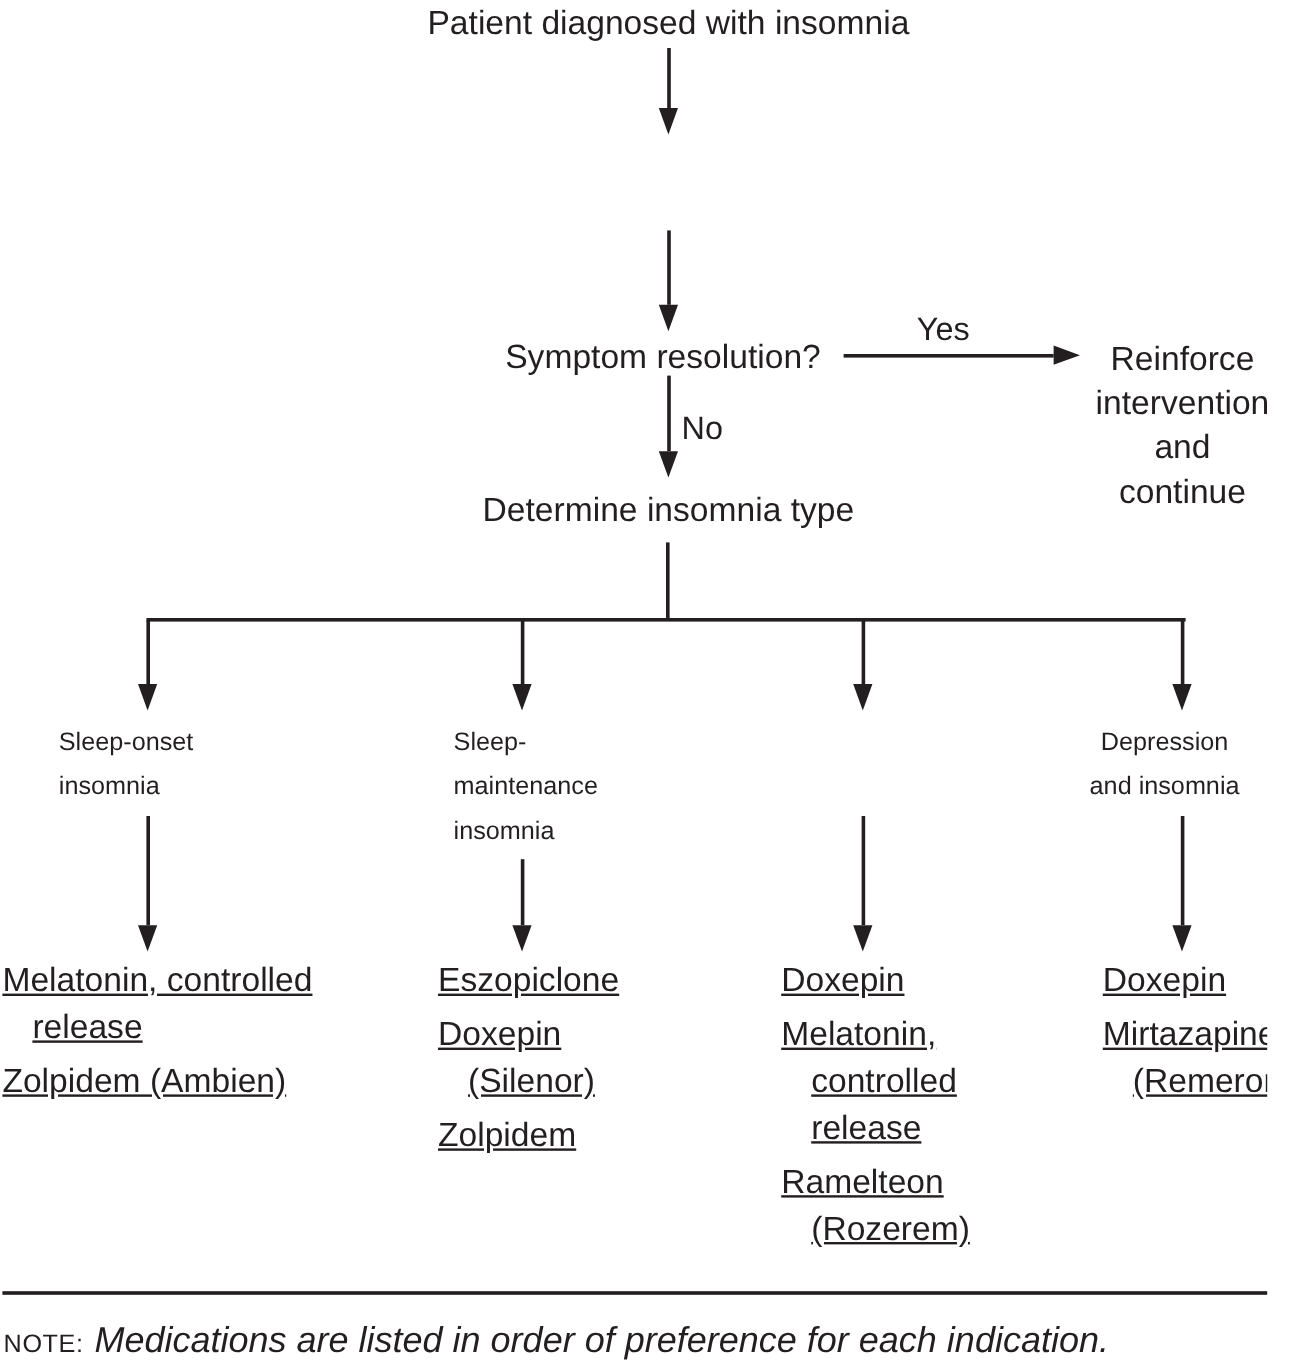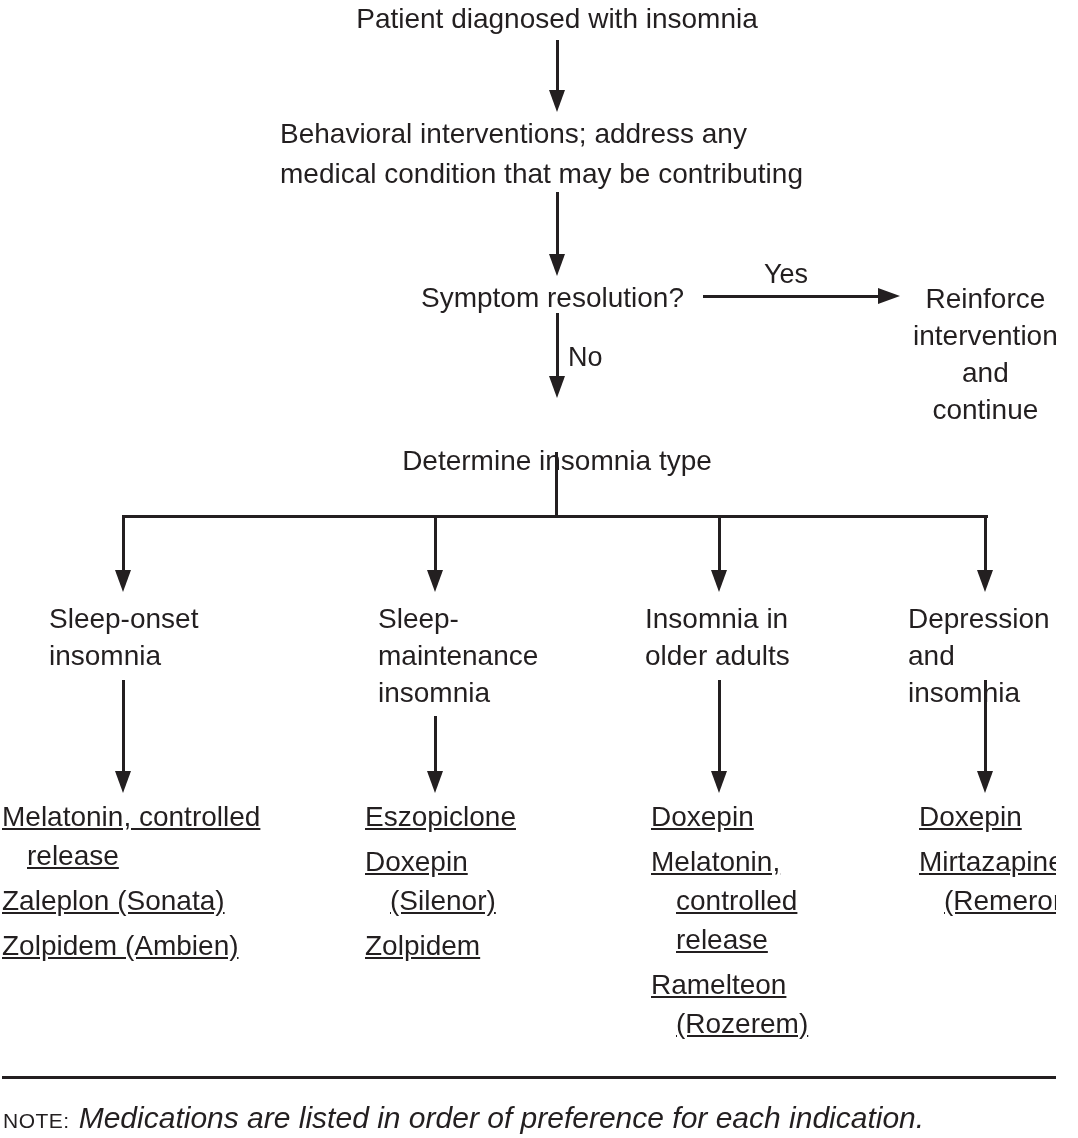--- a/index.html
+++ b/index.html
@@ -23,21 +23,21 @@
     line-height: 38px;
     white-space: pre-line;
     color: var(--ink);
   }
   .center { left: 36px; width: 1042px; text-align: center; }
 
   .start { top: 0px; }
   .behavioral { left: 280px; top: 114px; line-height: 40px; }
   .decision { left: 421px; top: 279px; }
   .outcome { left: 913px; top: 280px; line-height: 37px; text-align: center; }
-  .determine { top: 406px; margin-top: 36px; }
+  .determine { top: 406px; }
 
   .edge-label { position: absolute; font-size: 27px; line-height: 30px; text-align: center; }
   .yes-label { left: 764px; top: 259px; }
   .no-label  { left: 568px; top: 342px; }
 
   
   .varrow {
     position: absolute;
     width: 16px;
     display: flex;
@@ -75,28 +75,28 @@
   .stem { position: absolute; left: 555px; top: 452px; width: 3px; height: 65px; background: var(--ink); }
   .hbar { position: absolute; left: 122px; top: 515px; width: 866px; height: 3px; background: var(--ink); }
   .c0 { left: 115px; top: 517px; height: 75px; }
   .c1 { left: 427px; top: 517px; height: 75px; }
   .c2 { left: 711px; top: 517px; height: 75px; }
   .c3 { left: 977px; top: 517px; height: 75px; }
 
   .branch-label {
     position: absolute;
     top: 600px;
-    font-size: 28px;
+    font-size: 21px;
     line-height: 37px;
     white-space: pre-line;
   }
   .b0 { left: 49px; }
   .b1 { left: 378px; }
   .b2 { left: 645px; }
-  .b3 { left: 908px; }
+  .b3 { left: 908px; text-align: center; }
 
   .d0 { left: 115px; top: 680px; height: 113px; }
   .d1 { left: 427px; top: 716px; height: 77px;  }
   .d2 { left: 711px; top: 680px; height: 113px; }
   .d3 { left: 977px; top: 680px; height: 113px; }
 
   .med-list { position: absolute; top: 797px; font-size: 28px; text-decoration: underline; }
   .m0 { left: 2px; }
   .m1 { left: 365px; }
   .m2 { left: 651px; }
@@ -128,22 +128,20 @@
 
 <div class="canvas">
 
   <div class="node center start">Patient diagnosed with insomnia</div>
 
   <div class="varrow a1">
     <div class="shaft"></div>
     <div class="head"></div>
   </div>
 
-  <div class="node behavioral">Behavioral interventions; address any
-medical condition that may be contributing</div>
 
   <div class="varrow a2">
     <div class="shaft"></div>
     <div class="head"></div>
   </div>
 
   <div class="node decision">Symptom resolution?</div>
 
   <div class="edge-label yes-label">Yes</div>
 
@@ -183,22 +181,20 @@
   <div class="varrow c3">
     <div class="shaft"></div>
     <div class="head"></div>
   </div>
 
   <div class="branch-label b0">Sleep-onset
 insomnia</div>
   <div class="branch-label b1">Sleep-
 maintenance
 insomnia</div>
-  <div class="branch-label b2">Insomnia in
-older adults</div>
   <div class="branch-label b3">Depression
 and insomnia</div>
 
   <div class="varrow d0">
     <div class="shaft"></div>
     <div class="head"></div>
   </div>
   <div class="varrow d1">
     <div class="shaft"></div>
     <div class="head"></div>
@@ -208,21 +204,20 @@
     <div class="head"></div>
   </div>
   <div class="varrow d3">
     <div class="shaft"></div>
     <div class="head"></div>
   </div>
 
   <div class="med-list m0">
     <div class="med-item">Melatonin, controlled
 release</div>
-    <div class="med-item">Zaleplon (Sonata)</div>
     <div class="med-item">Zolpidem (Ambien)</div>
   </div>
 
   <div class="med-list m1">
     <div class="med-item">Eszopiclone</div>
     <div class="med-item">Doxepin
 (Silenor)</div>
     <div class="med-item">Zolpidem</div>
   </div>
 

